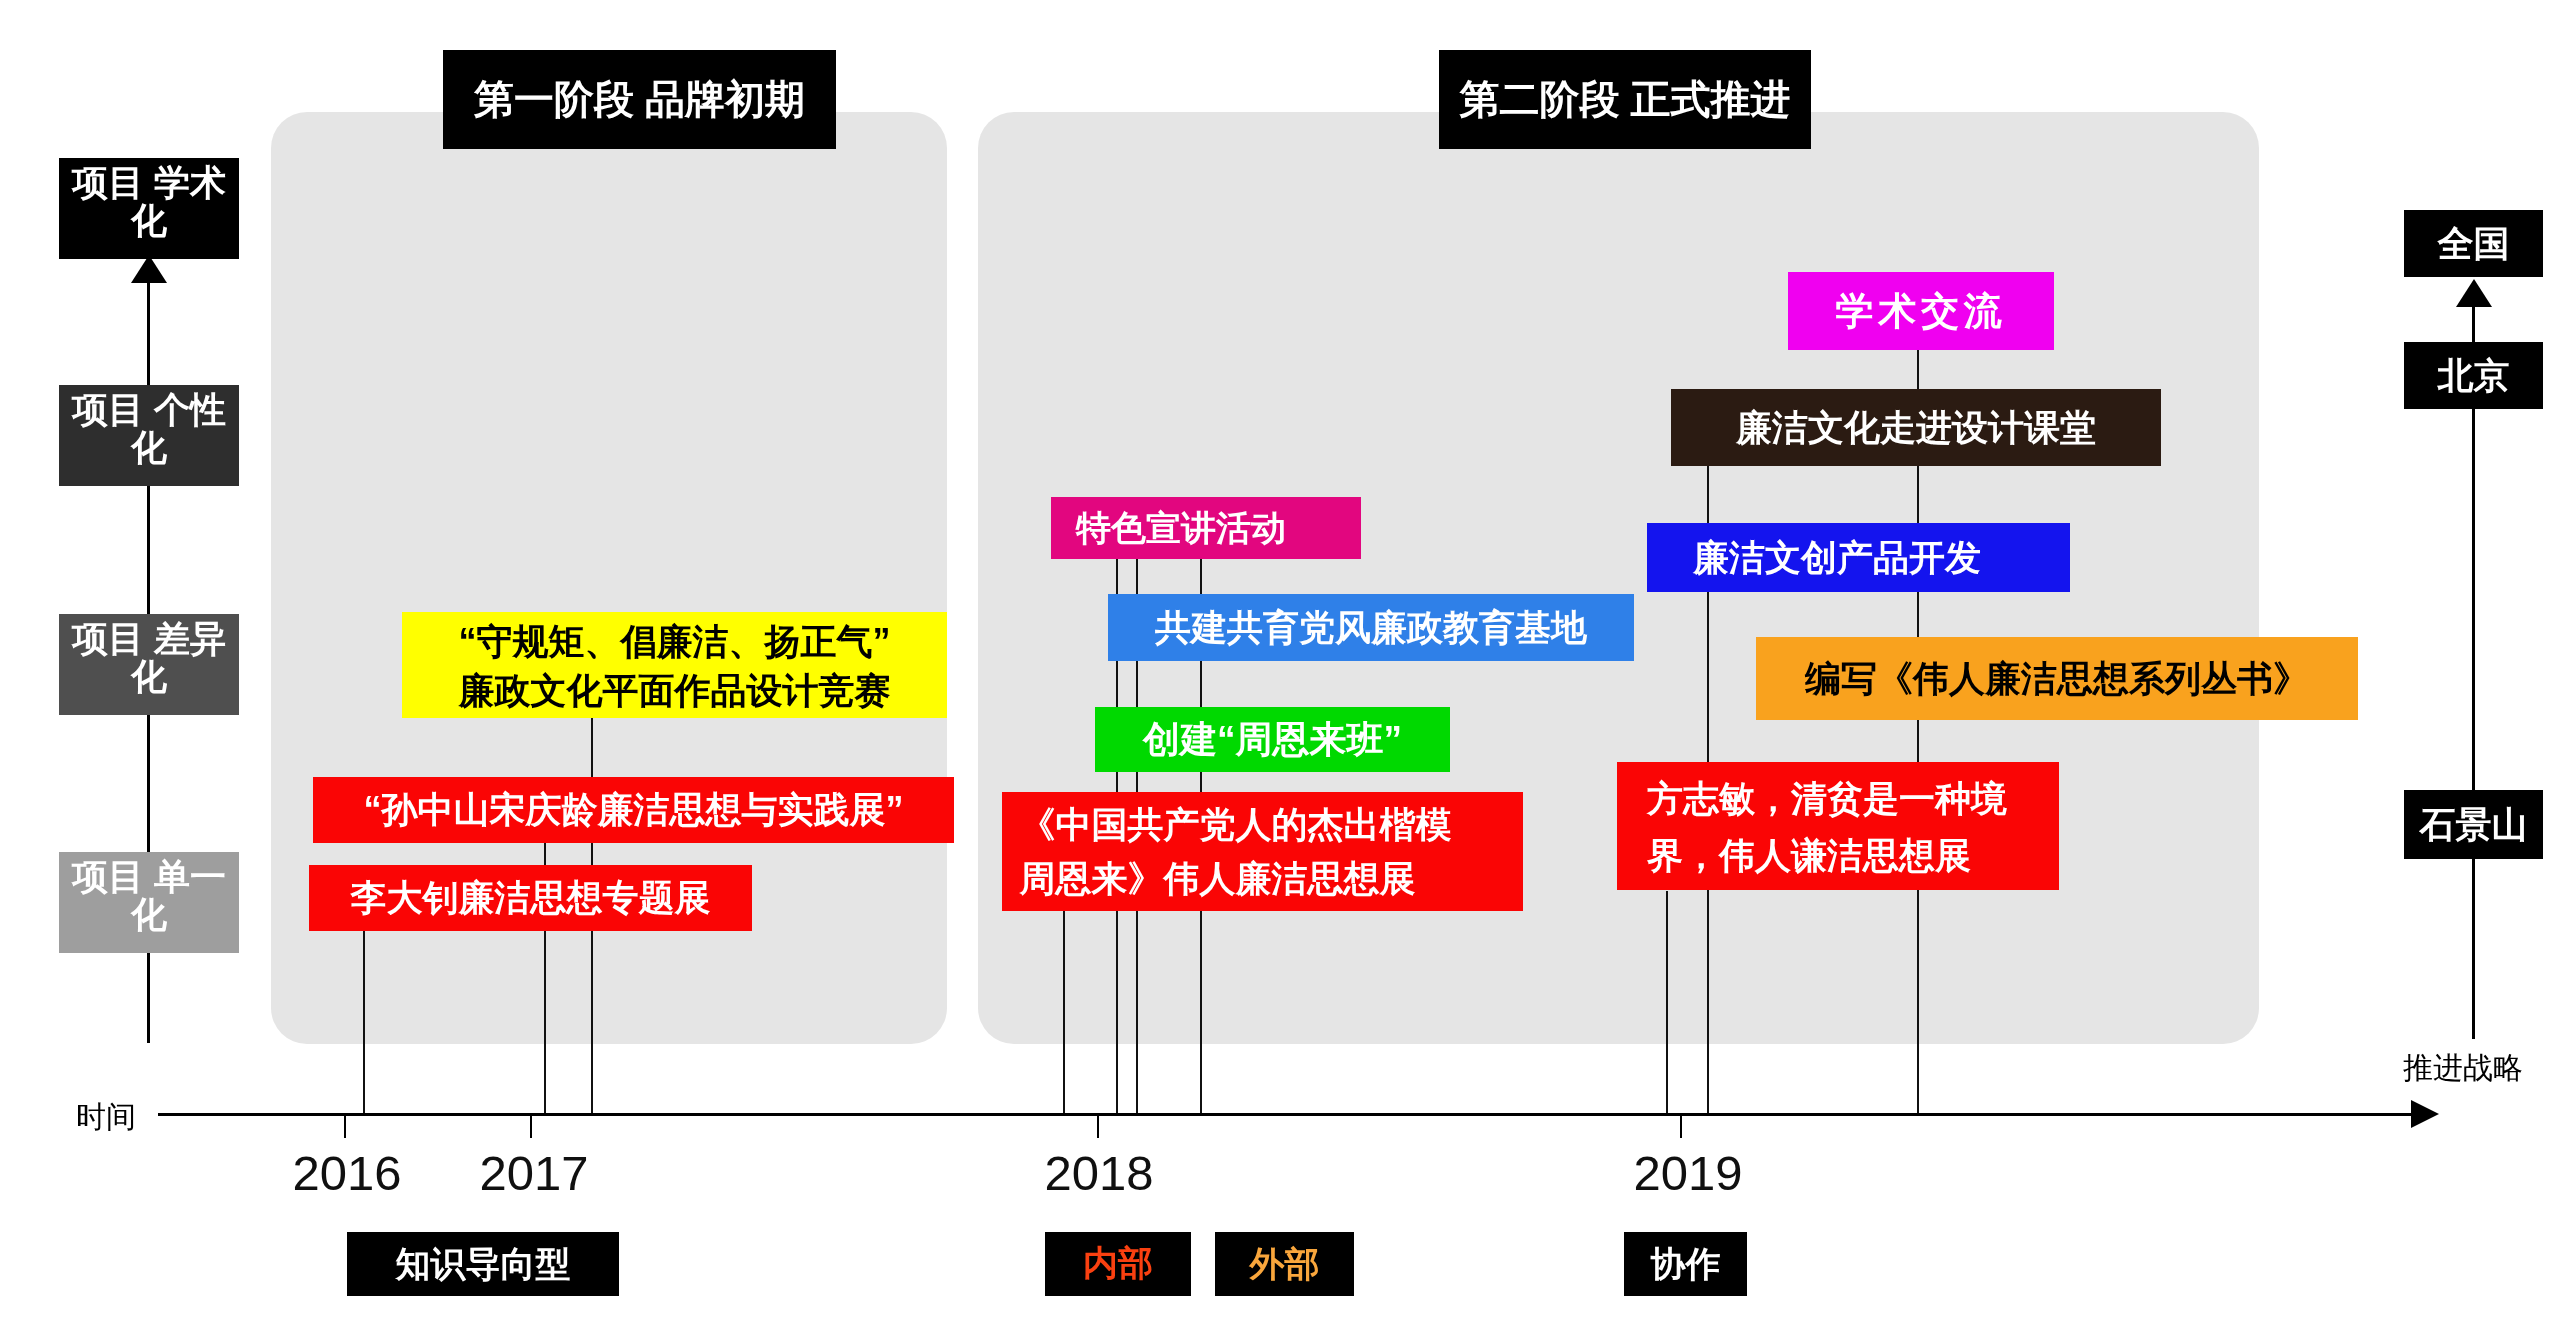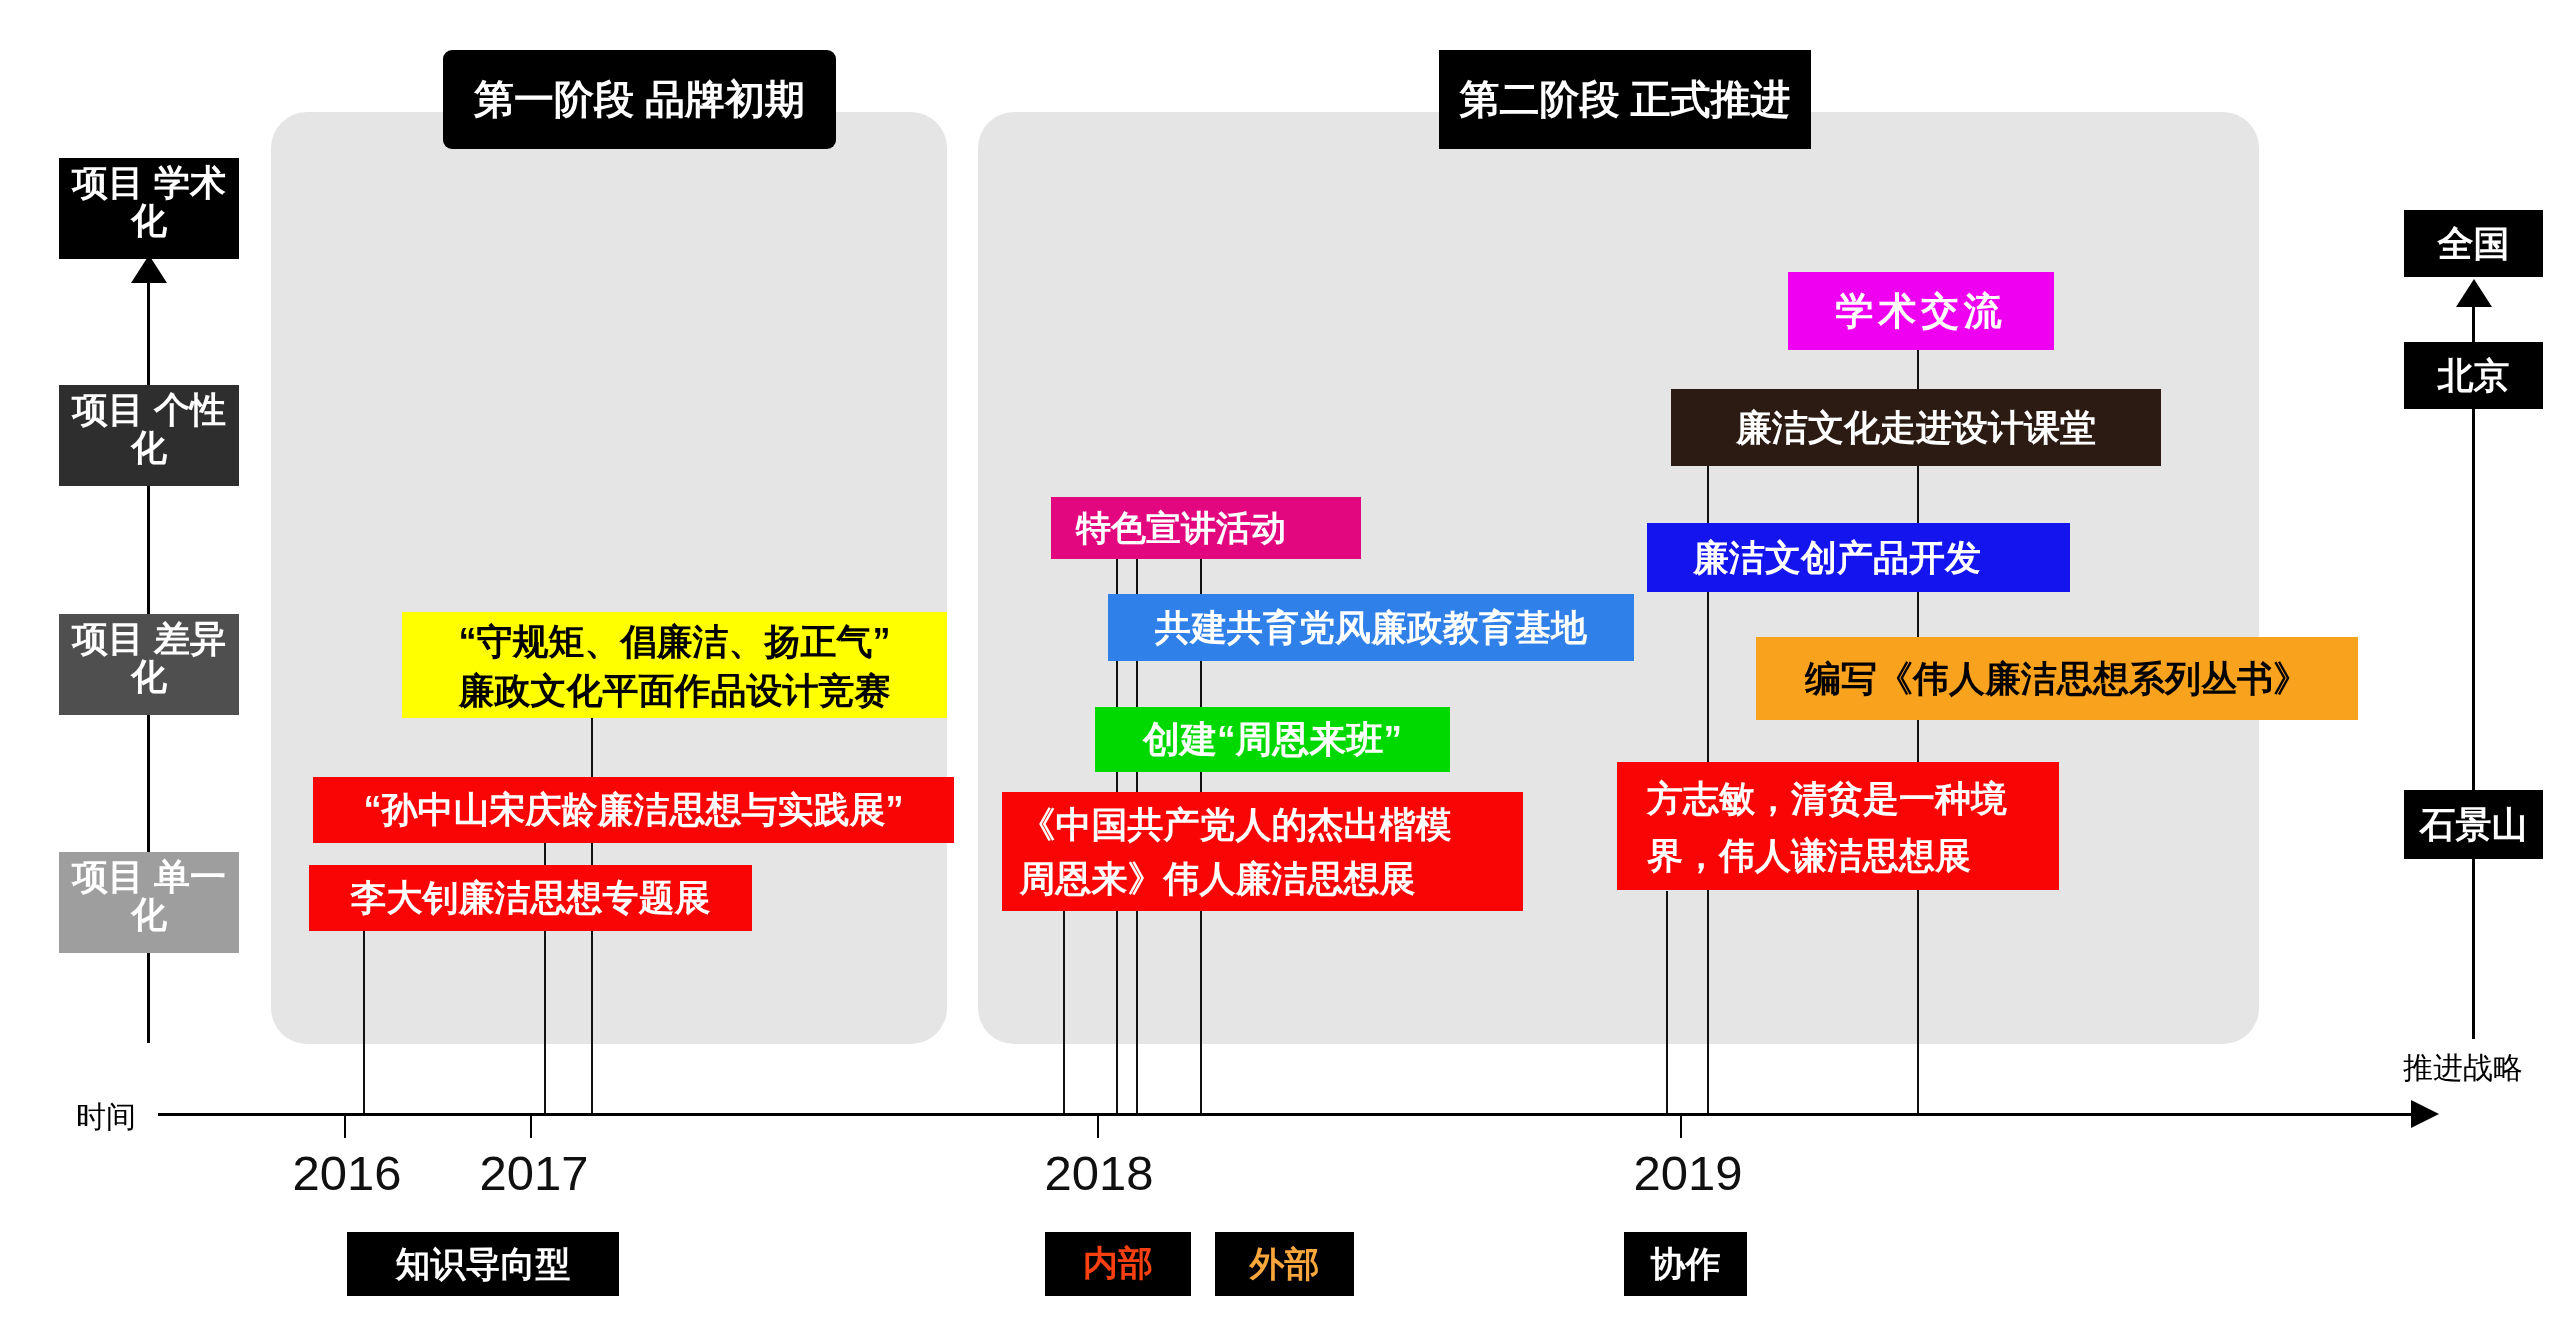--- a/index.html
+++ b/index.html
@@ -7,21 +7,21 @@
           font-family:"Liberation Sans","DejaVu Sans",sans-serif;}
   .abs{position:absolute;box-sizing:border-box;}
 
   
   .panel{background:#E5E5E5;border-radius:36px;z-index:0;}
   .panel1{left:271px;top:112px;width:676px;height:932px;}
   .panel2{left:978px;top:112px;width:1281px;height:932px;}
 
   
   .phase-title{background:#000;color:#fff;font-weight:bold;font-size:40px;text-align:center;z-index:3;white-space:nowrap;}
-  .pt1{left:443px;top:50px;width:393px;height:99px;line-height:99px;border-radius:9px;}
+  .pt1{left:443px;top:50px;width:393px;height:99px;line-height:99px;}
   .pt2{left:1439px;top:50px;width:372px;height:99px;line-height:99px;}
 
   
   .vline{width:3.2px;background:#000;z-index:1;}
   .left-axis-line{left:147px;top:277px;height:766px;}
   .right-axis-line{left:2472px;top:307px;height:732px;}
   .arrow-up{width:0;height:0;border-left:18px solid transparent;border-right:18px solid transparent;
             border-bottom:28.5px solid #000;z-index:1;}
   .left-arrow{left:131px;top:255px;}
   .right-arrow{left:2456px;top:279px;}

